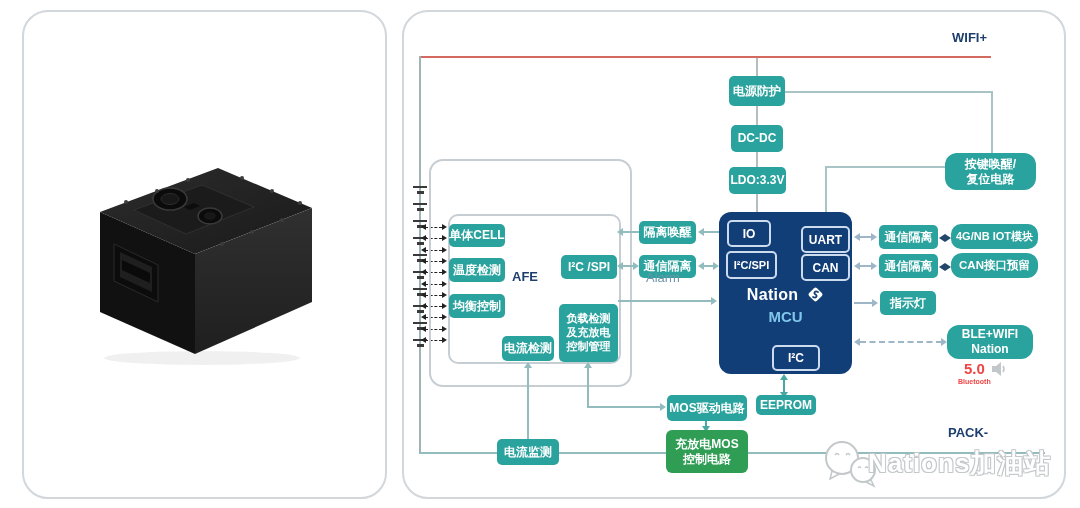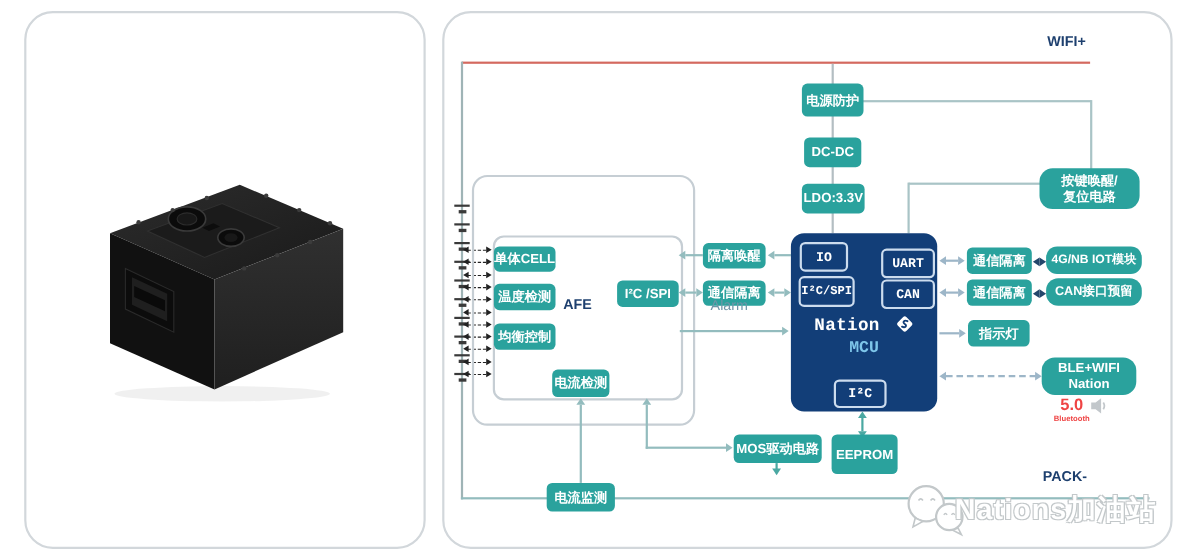--- a/index.html
+++ b/index.html
@@ -14,21 +14,21 @@
   .ah.l{border:4px solid transparent;border-left:0;border-right:6px solid var(--c);}
   .ah.u{border:4px solid transparent;border-top:0;border-bottom:6px solid var(--c);}
   .ah.d{border:4px solid transparent;border-bottom:0;border-top:6px solid var(--c);}
   .dash{position:absolute;height:0;border-top:2px dashed #9db6c8;}
   .node{position:absolute;display:flex;align-items:center;justify-content:center;text-align:center;
         background:#2aa29d;color:#fff;font-weight:bold;font-size:12px;border-radius:5px;
         white-space:pre-line;line-height:1.25;}
   .node.green{background:#2f9e54;}
   .frame{position:absolute;border:2px solid #c6ced4;border-radius:14px;background:transparent;}
   .lbl{position:absolute;color:#1d3f6e;font-weight:bold;font-size:13px;}
-  .mcu{position:absolute;background:#123e78;border-radius:12px;color:#fff;font-family:Liberation Mono, monospace;}
+  .mcu{position:absolute;background:#123e78;border-radius:12px;color:#fff;}
   .port{position:absolute;border:2px solid #ccdcee;border-radius:5px;color:#fff;font-weight:bold;
         font-size:12px;display:flex;align-items:center;justify-content:center;}
   .brandrow{position:absolute;left:0;width:100%;text-align:center;color:#fff;font-weight:800;
             font-size:16px;letter-spacing:.3px;}
   .mculab{position:absolute;left:0;width:100%;text-align:center;color:#7ec6ea;font-weight:bold;font-size:15px;}
   .alarm{position:absolute;color:#6f95a8;font-size:13px;}
   .bt{position:absolute;color:#ef4444;text-align:center;line-height:1;}
   .bt .v{font-size:15px;font-weight:800;}
   .bt .wd{font-size:7px;font-weight:bold;display:block;margin-top:1px;}
   .wm-text{position:absolute;font-size:26px;font-weight:600;color:#fff;letter-spacing:1px;
@@ -152,20 +152,23 @@
 
   <div class="frame" style="left:429px;top:159px;width:199px;height:224px"></div>
   <div class="frame" style="left:448px;top:214px;width:169px;height:146px;border-radius:10px"></div>
   <div class="lbl" style="left:500px;top:269px;width:50px;text-align:center">AFE</div>
 
   <div class="node" style="left:449px;top:224px;width:56px;height:23px">单体CELL</div>
   <div class="node" style="left:449px;top:258px;width:56px;height:24px">温度检测</div>
   <div class="node" style="left:449px;top:294px;width:56px;height:24px">均衡控制</div>
   <div class="node" style="left:561px;top:255px;width:56px;height:24px">I²C /SPI</div>
   <div class="node" style="left:502px;top:336px;width:52px;height:25px">电流检测</div>
+  <div class="node" style="left:559px;top:304px;width:59px;height:58px;font-size:11px">负载检测
+及充放电
+控制管理</div>
 
   <div class="node" style="left:639px;top:221px;width:57px;height:23px">隔离唤醒</div>
   <div class="node" style="left:639px;top:255px;width:57px;height:23px">通信隔离</div>
 
   <div class="ah l" style="left:617px;top:228px"></div>
   <div class="w" style="left:623px;top:231px;width:16px;height:2px"></div>
   <div class="ah l" style="left:698px;top:228px"></div>
   <div class="w" style="left:704px;top:231px;width:15px;height:2px"></div>
 
   <div class="ah l" style="left:617px;top:262px"></div>
@@ -191,21 +194,21 @@
     <div class="port" style="left:7px;top:39px;width:47px;height:24px;font-size:11px">I²C/SPI</div>
     <div class="port" style="left:82px;top:42px;width:45px;height:23px">CAN</div>
     <div class="brandrow" style="top:74px">
       <span>Nation</span>
       <svg width="17" height="17" viewBox="0 0 17 17" style="vertical-align:-3px;margin-left:4px">
         <rect x="3" y="3" width="11" height="11" rx="2" fill="#fff" transform="rotate(45 8.5 8.5)"></rect>
         <path d="M11 6 C8 4.5 6 7 8.5 8.5 C11 10 9 12.5 6 11" stroke="#123e78" stroke-width="1.7" fill="none" stroke-linecap="round"></path>
       </svg>
     </div>
     <div class="mculab" style="top:96px">MCU</div>
-    <div class="port" style="left:39px;top:133px;width:44px;height:22px">I²C</div>
+    <div class="port" style="left:53px;top:133px;width:44px;height:22px">I²C</div>
   </div>
 
   <div class="ah l" style="left:854px;top:233px;--c:#9db6c8"></div>
   <div class="w" style="left:860px;top:236px;width:11px;height:2px;background:#9db6c8"></div>
   <div class="ah r" style="left:871px;top:233px;--c:#9db6c8"></div>
   <div class="ah l" style="left:854px;top:262px;--c:#9db6c8"></div>
   <div class="w" style="left:860px;top:265px;width:11px;height:2px;background:#9db6c8"></div>
   <div class="ah r" style="left:871px;top:262px;--c:#9db6c8"></div>
   <div class="ah l" style="left:939px;top:234px;--c:#23466b"></div>
   <div class="ah r" style="left:945px;top:234px;--c:#23466b"></div>
@@ -239,22 +242,24 @@
   <div class="w" style="left:705px;top:421px;width:2px;height:6px;background:#4aa8a2"></div>
   <div class="ah d" style="left:702px;top:426px;--c:#4aa8a2"></div>
   <div class="w" style="left:527px;top:368px;width:2px;height:71px"></div>
   <div class="ah u" style="left:524px;top:362px"></div>
   <div class="w" style="left:587px;top:368px;width:2px;height:40px"></div>
   <div class="ah u" style="left:584px;top:362px"></div>
   <div class="w" style="left:587px;top:406px;width:74px;height:2px"></div>
   <div class="ah r" style="left:660px;top:403px"></div>
 
   <div class="node" style="left:667px;top:395px;width:80px;height:26px">MOS驱动电路</div>
-  <div class="node" style="left:756px;top:395px;width:60px;height:36px">EEPROM</div>
+  <div class="node" style="left:756px;top:395px;width:60px;height:20px">EEPROM</div>
   <div class="node" style="left:497px;top:439px;width:62px;height:26px">电流监测</div>
+  <div class="node green" style="left:666px;top:430px;width:82px;height:43px;border-radius:6px">充放电MOS
+控制电路</div>
 
   <svg style="position:absolute;left:820px;top:437px" width="62" height="54" viewBox="0 0 62 54">
     <circle cx="22" cy="21" r="16" fill="#fff" stroke="#c3c8ca" stroke-width="2"></circle>
     <polygon points="12,34 10,42 19,37" fill="#fff" stroke="#c3c8ca" stroke-width="1.5"></polygon>
     <path d="M15 18 q2 -3 4 0 M26 18 q2 -3 4 0" stroke="#c3c8ca" stroke-width="1.5" fill="none"></path>
     <circle cx="43" cy="33" r="12" fill="#fff" stroke="#c3c8ca" stroke-width="2"></circle>
     <polygon points="51,43 54,49 46,45" fill="#fff" stroke="#c3c8ca" stroke-width="1.5"></polygon>
     <path d="M38 31 q1.5 -2.5 3 0 M45 31 q1.5 -2.5 3 0" stroke="#c3c8ca" stroke-width="1.3" fill="none"></path>
   </svg>
   <div class="wm-text" style="left:868px;top:446px">Nations加油站</div>

